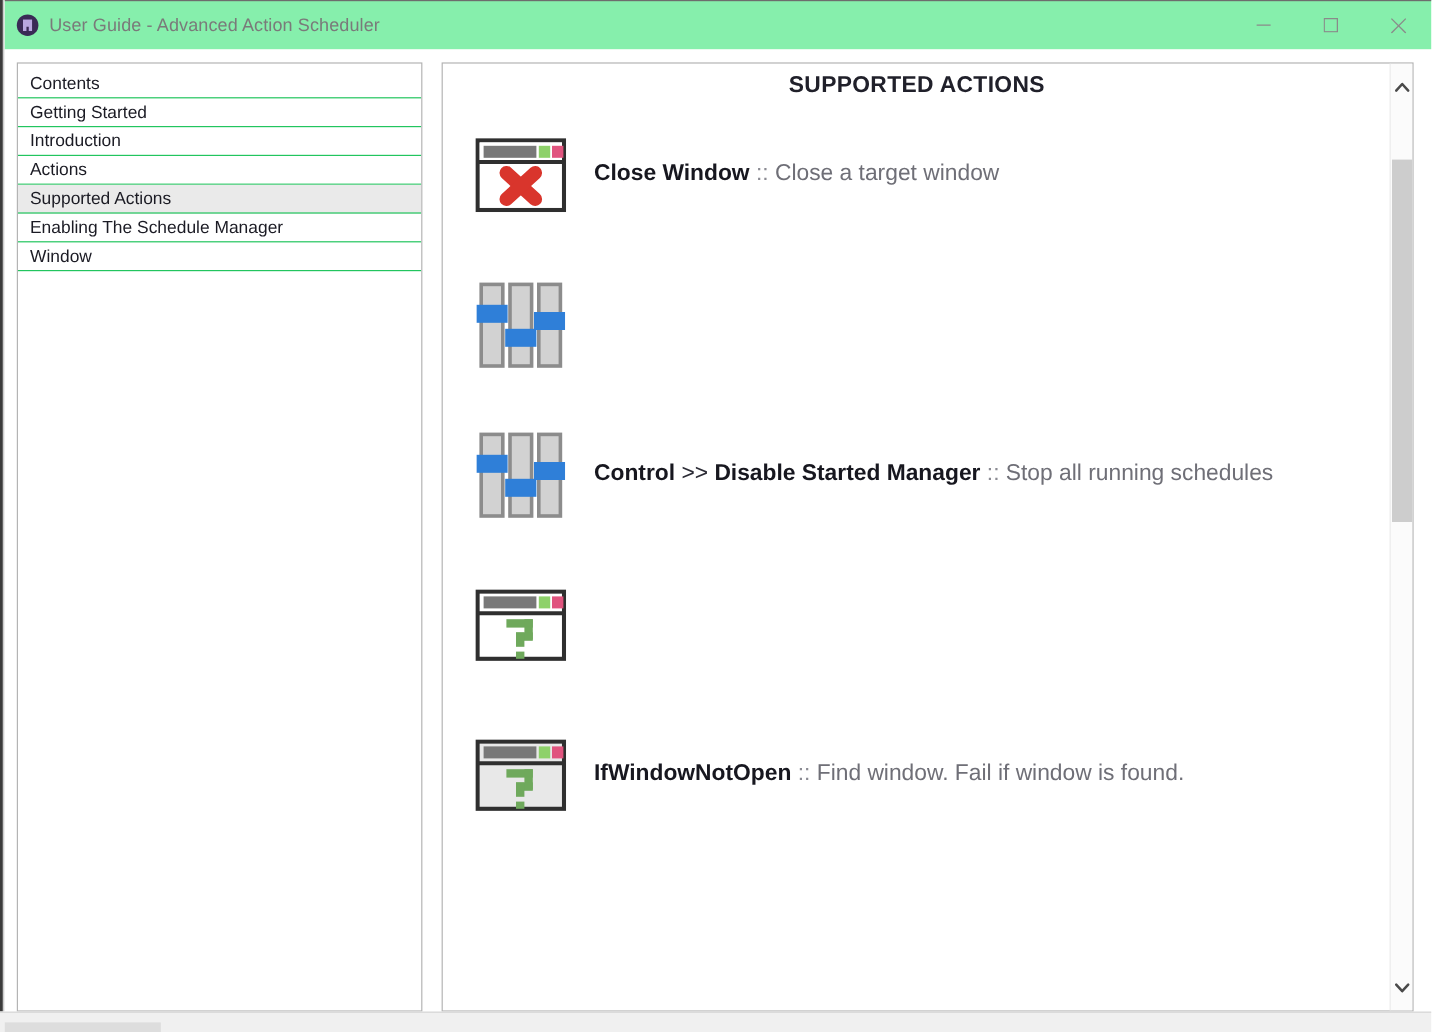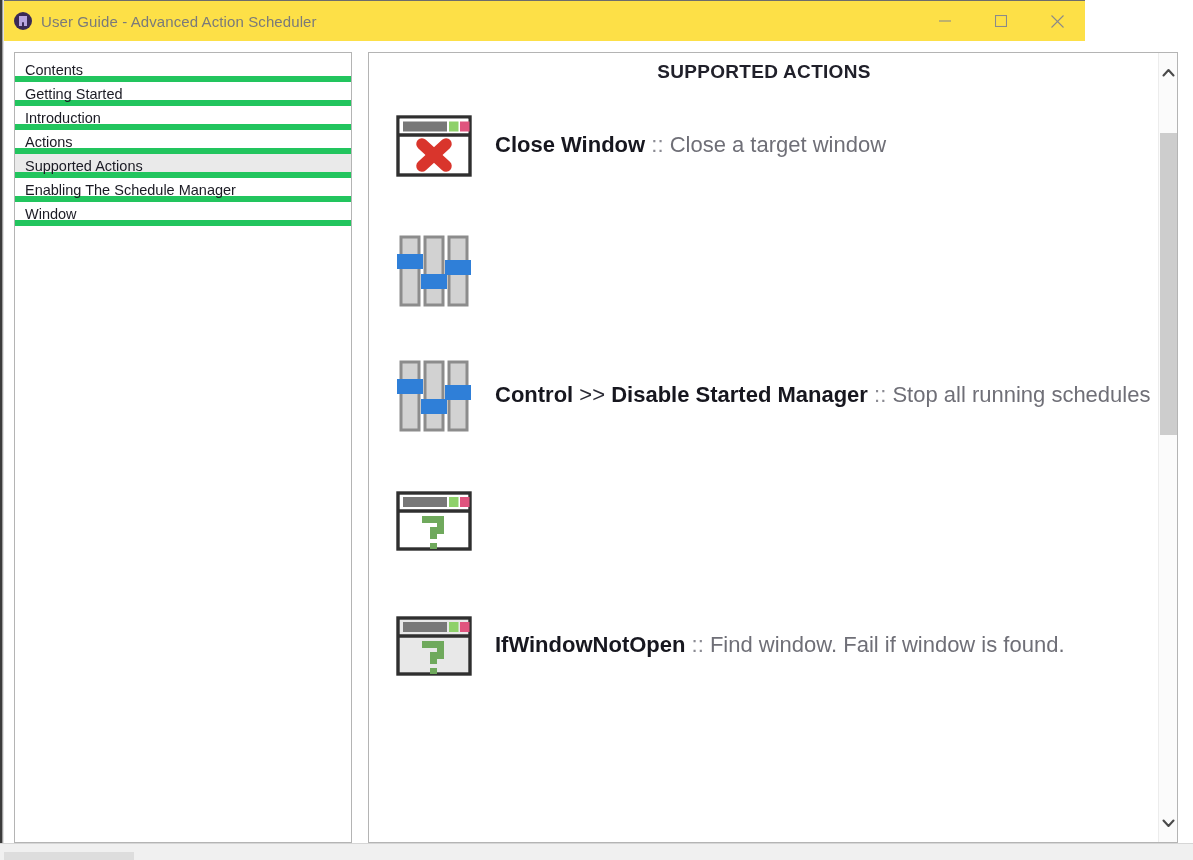--- a/index.html
+++ b/index.html
@@ -26,22 +26,22 @@
     position: absolute;
     left: 0; top: 0;
     width: 4px; height: 843px;
     background: linear-gradient(to right,#3b3b3b 0%,#3b3b3b 45%,#c9c9c9 70%,#f2f2f2 100%);
   }
 
   
   #title-bar {
     position: absolute;
     left: 4px; top: 0;
-    width: 1081px; height: 41px;
-    background: #fde047;
+    width: 1189px; height: 41px;
+    background: #86efac;
     border-top: 1px solid #6d6d6d;
     display: flex;
     align-items: center;
   }
   #app-icon {
     width: 18px; height: 18px;
     margin-left: 10px; margin-right: 9px;
     border-radius: 50%;
     background: #3a2a56;
     position: relative;
@@ -83,21 +83,21 @@
     background: #ffffff;
     border: 1px solid #b4b4b4;
     overflow: hidden;
   }
   .nav-item {
     height: 24px;
     line-height: 24px;
     padding-left: 10px;
     font-size: 14.5px;
     color: #1b1b24;
-    border-bottom: 6px solid #22c55e;
+    border-bottom: 1px solid #22c55e;
     white-space: nowrap;
     cursor: default;
   }
   .nav-item.selected { background: #eaeaea; }
   #nav-top-pad { height: 5px; }
 
   
   #content-panel {
     position: absolute;
     left: 368px; top: 52px;
@@ -129,21 +129,21 @@
   }
   .action-icon {
     width: 82px;
     flex: none;
     display: flex;
     align-items: center;
     justify-content: center;
   }
   .action-text {
     margin-left: 20px;
-    font-size: 22px;
+    font-size: 19px;
     color: #6f6f77;
     white-space: nowrap;
     line-height: 1.2;
   }
   .action-text .nm { font-weight: bold; color: #17171f; }
   .action-text .arrow { font-weight: normal; color: #2c2c36; }
   .action-text .sep { color: #8b8b93; }
 
   
   .ico { display:block; }

